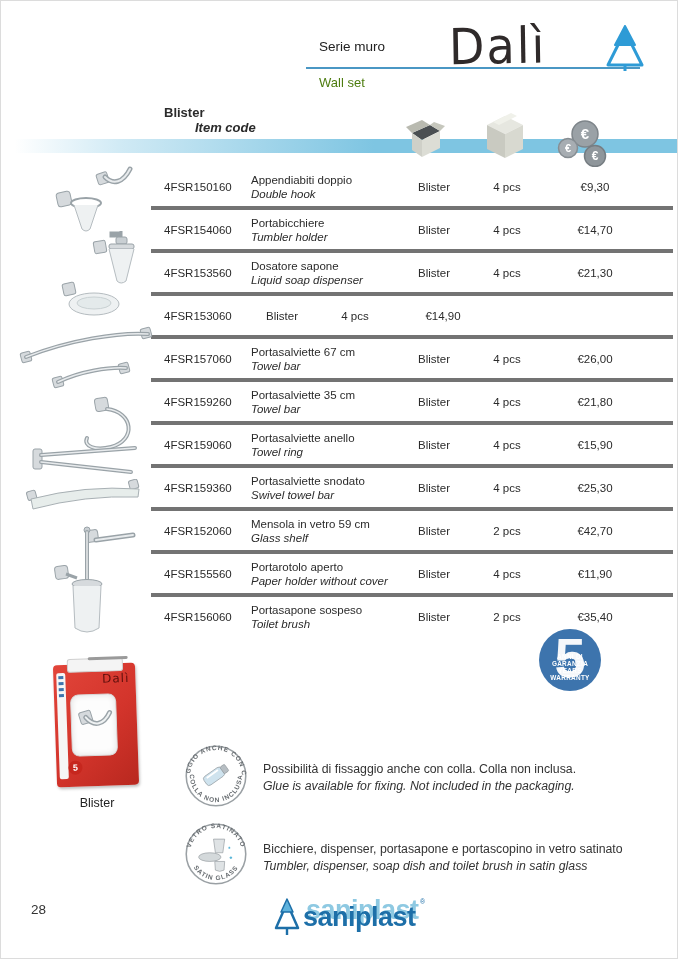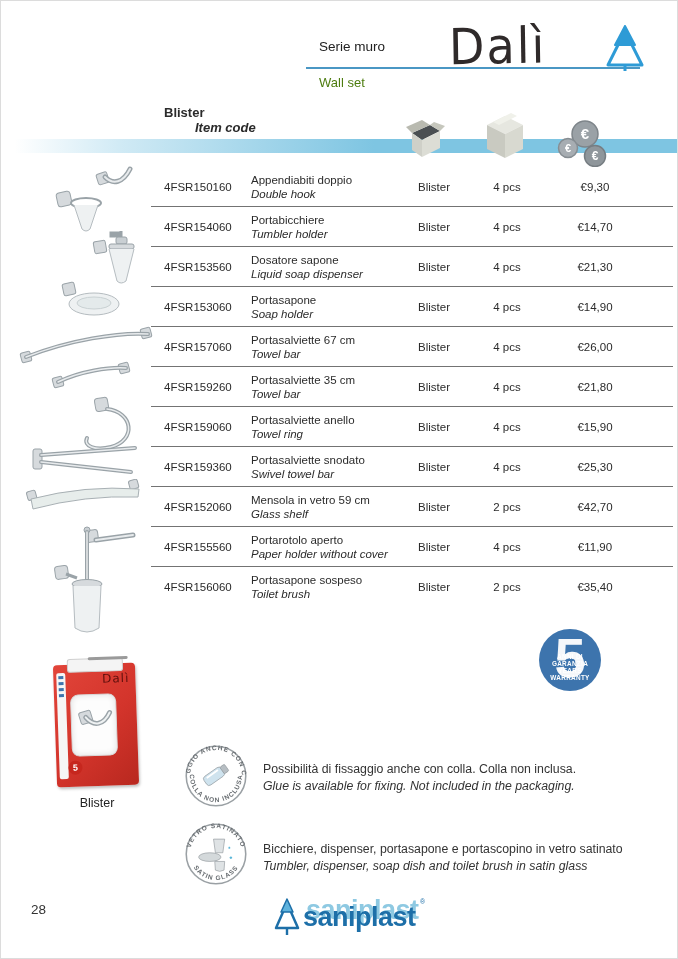--- a/index.html
+++ b/index.html
@@ -13,21 +13,21 @@
   .blue-rule{left:305px;top:66px;width:334px;height:2px;background:#4a97c4;}
   .brand{left:448px;top:18px;font-size:46px;font-family:"DejaVu Sans",sans-serif;
          color:#2f2a2a;letter-spacing:2px;transform:scaleY(1.08) rotate(-1deg);}
   
   .colhead{font-size:13px;font-weight:bold;line-height:15px;}
   .colhead .en{font-style:italic;margin-left:31px;}
   .band{left:0;top:138px;width:678px;height:14px;
         background:linear-gradient(to right,rgba(168,216,236,0) 2%,rgba(168,216,236,.55) 18%,#7ec5e2 55%,#7ec5e2 100%);}
   
   .tbl{left:150px;top:166px;width:522px;font-size:11.5px;}
-  .row{display:flex;align-items:center;height:39px;border-bottom:1px solid #737373;}
+  .row{display:flex;align-items:center;height:39px;border-bottom:4px solid #737373;}
   .row:last-child{border-bottom:none;}
   .c-code{width:100px;padding-left:13px;box-sizing:border-box;}
   .c-desc{width:152px;line-height:14px;white-space:nowrap;}
   .c-desc .en{font-style:italic;display:block;}
   .c-pack{width:62px;text-align:center;}
   .c-qty{width:84px;text-align:center;}
   .c-price{width:92px;text-align:center;}
   
   .badge{left:538px;top:628px;width:62px;height:62px;border-radius:50%;background:#3d74ad;color:#fff;}
   .badge .big{position:absolute;left:0;top:-4px;width:100%;text-align:center;
@@ -126,21 +126,20 @@
     </div>
     <div class="row">
       <span class="c-code">4FSR153560</span>
       <span class="c-desc"><span>Dosatore sapone</span><span class="en">Liquid soap dispenser</span></span>
       <span class="c-pack">Blister</span>
       <span class="c-qty">4 pcs</span>
       <span class="c-price">€21,30</span>
     </div>
     <div class="row">
       <span class="c-code">4FSR153060</span>
-      <span class="c-desc"><span>Portasapone</span><span class="en">Soap holder</span></span>
       <span class="c-pack">Blister</span>
       <span class="c-qty">4 pcs</span>
       <span class="c-price">€14,90</span>
     </div>
     <div class="row">
       <span class="c-code">4FSR157060</span>
       <span class="c-desc"><span>Portasalviette 67 cm</span><span class="en">Towel bar</span></span>
       <span class="c-pack">Blister</span>
       <span class="c-qty">4 pcs</span>
       <span class="c-price">€26,00</span>

